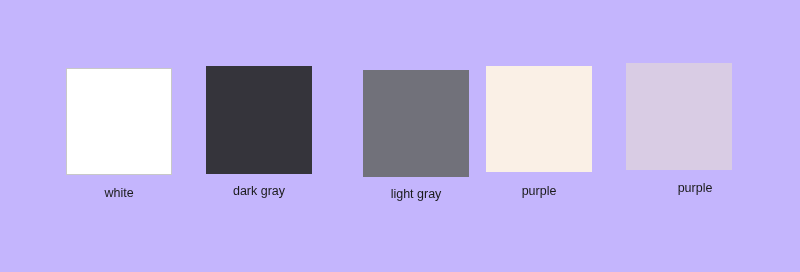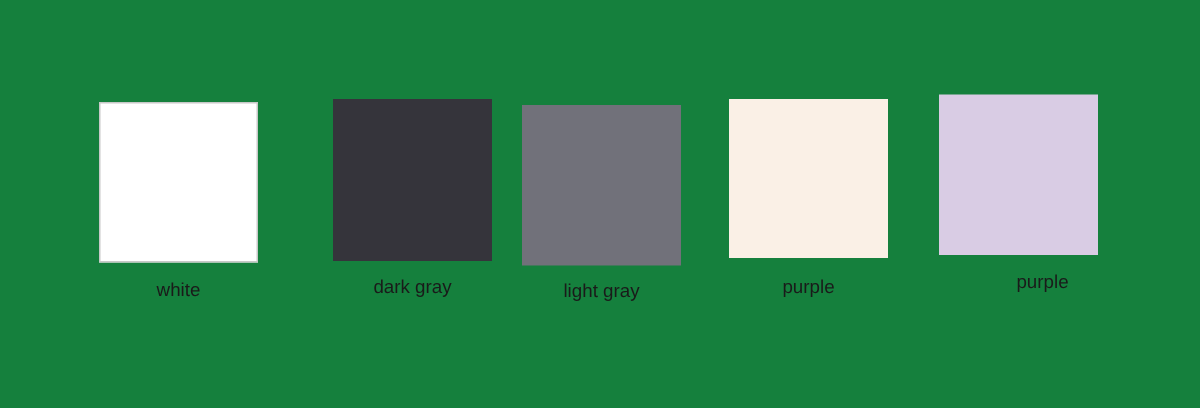--- a/index.html
+++ b/index.html
@@ -40,30 +40,30 @@
     white-space: nowrap;
     font-size: 12.5px;
     line-height: 15px;
     color: #1a1a1a;
     text-align: center;
   }
 </style>
 </head>
 <body>
 
-<div id="palette-figure" style="background: #15803d;">
+<div id="palette-figure" style="background: #c4b5fd;">
     <div class="swatch-group" style="left: 66px; top: 68px; width: 106px; height: 107px;">
       <div class="swatch-chip" style="width: 106px; height: 107px; background-color: rgb(255, 255, 255); border: 1px solid rgb(200, 200, 200);"></div>
       <div class="swatch-label" style="top: 118px;">white</div>
     </div>
-    <div class="swatch-group" style="left: 206px; top: 66px; width: 106px; height: 108px; margin-left: 16px;">
+    <div class="swatch-group" style="left: 206px; top: 66px; width: 106px; height: 108px;">
       <div class="swatch-chip" style="width: 106px; height: 108px; background-color: rgb(53, 52, 59);"></div>
       <div class="swatch-label" style="top: 118px;">dark gray</div>
     </div>
-    <div class="swatch-group" style="left: 348px; top: 70px; width: 106px; height: 107px; text-decoration: underline;">
+    <div class="swatch-group" style="left: 363px; top: 70px; width: 106px; height: 107px; text-decoration: underline;">
       <div class="swatch-chip" style="width: 106px; height: 107px; background-color: rgb(113, 113, 122);"></div>
       <div class="swatch-label" style="top: 117px;">light gray</div>
     </div>
     <div class="swatch-group" style="left: 486px; top: 66px; width: 106px; height: 106px;">
       <div class="swatch-chip" style="width: 106px; height: 106px; background-color: rgb(250, 240, 230);"></div>
       <div class="swatch-label" style="top: 118px;">purple</div>
     </div>
     <div class="swatch-group" style="left: 626px; top: 63px; width: 106px; height: 107px;">
       <div class="swatch-chip" style="width: 106px; height: 107px; background-color: rgb(217, 204, 228);"></div>
       <div class="swatch-label" style="top: 118px; padding-left: 32px;">purple</div>

